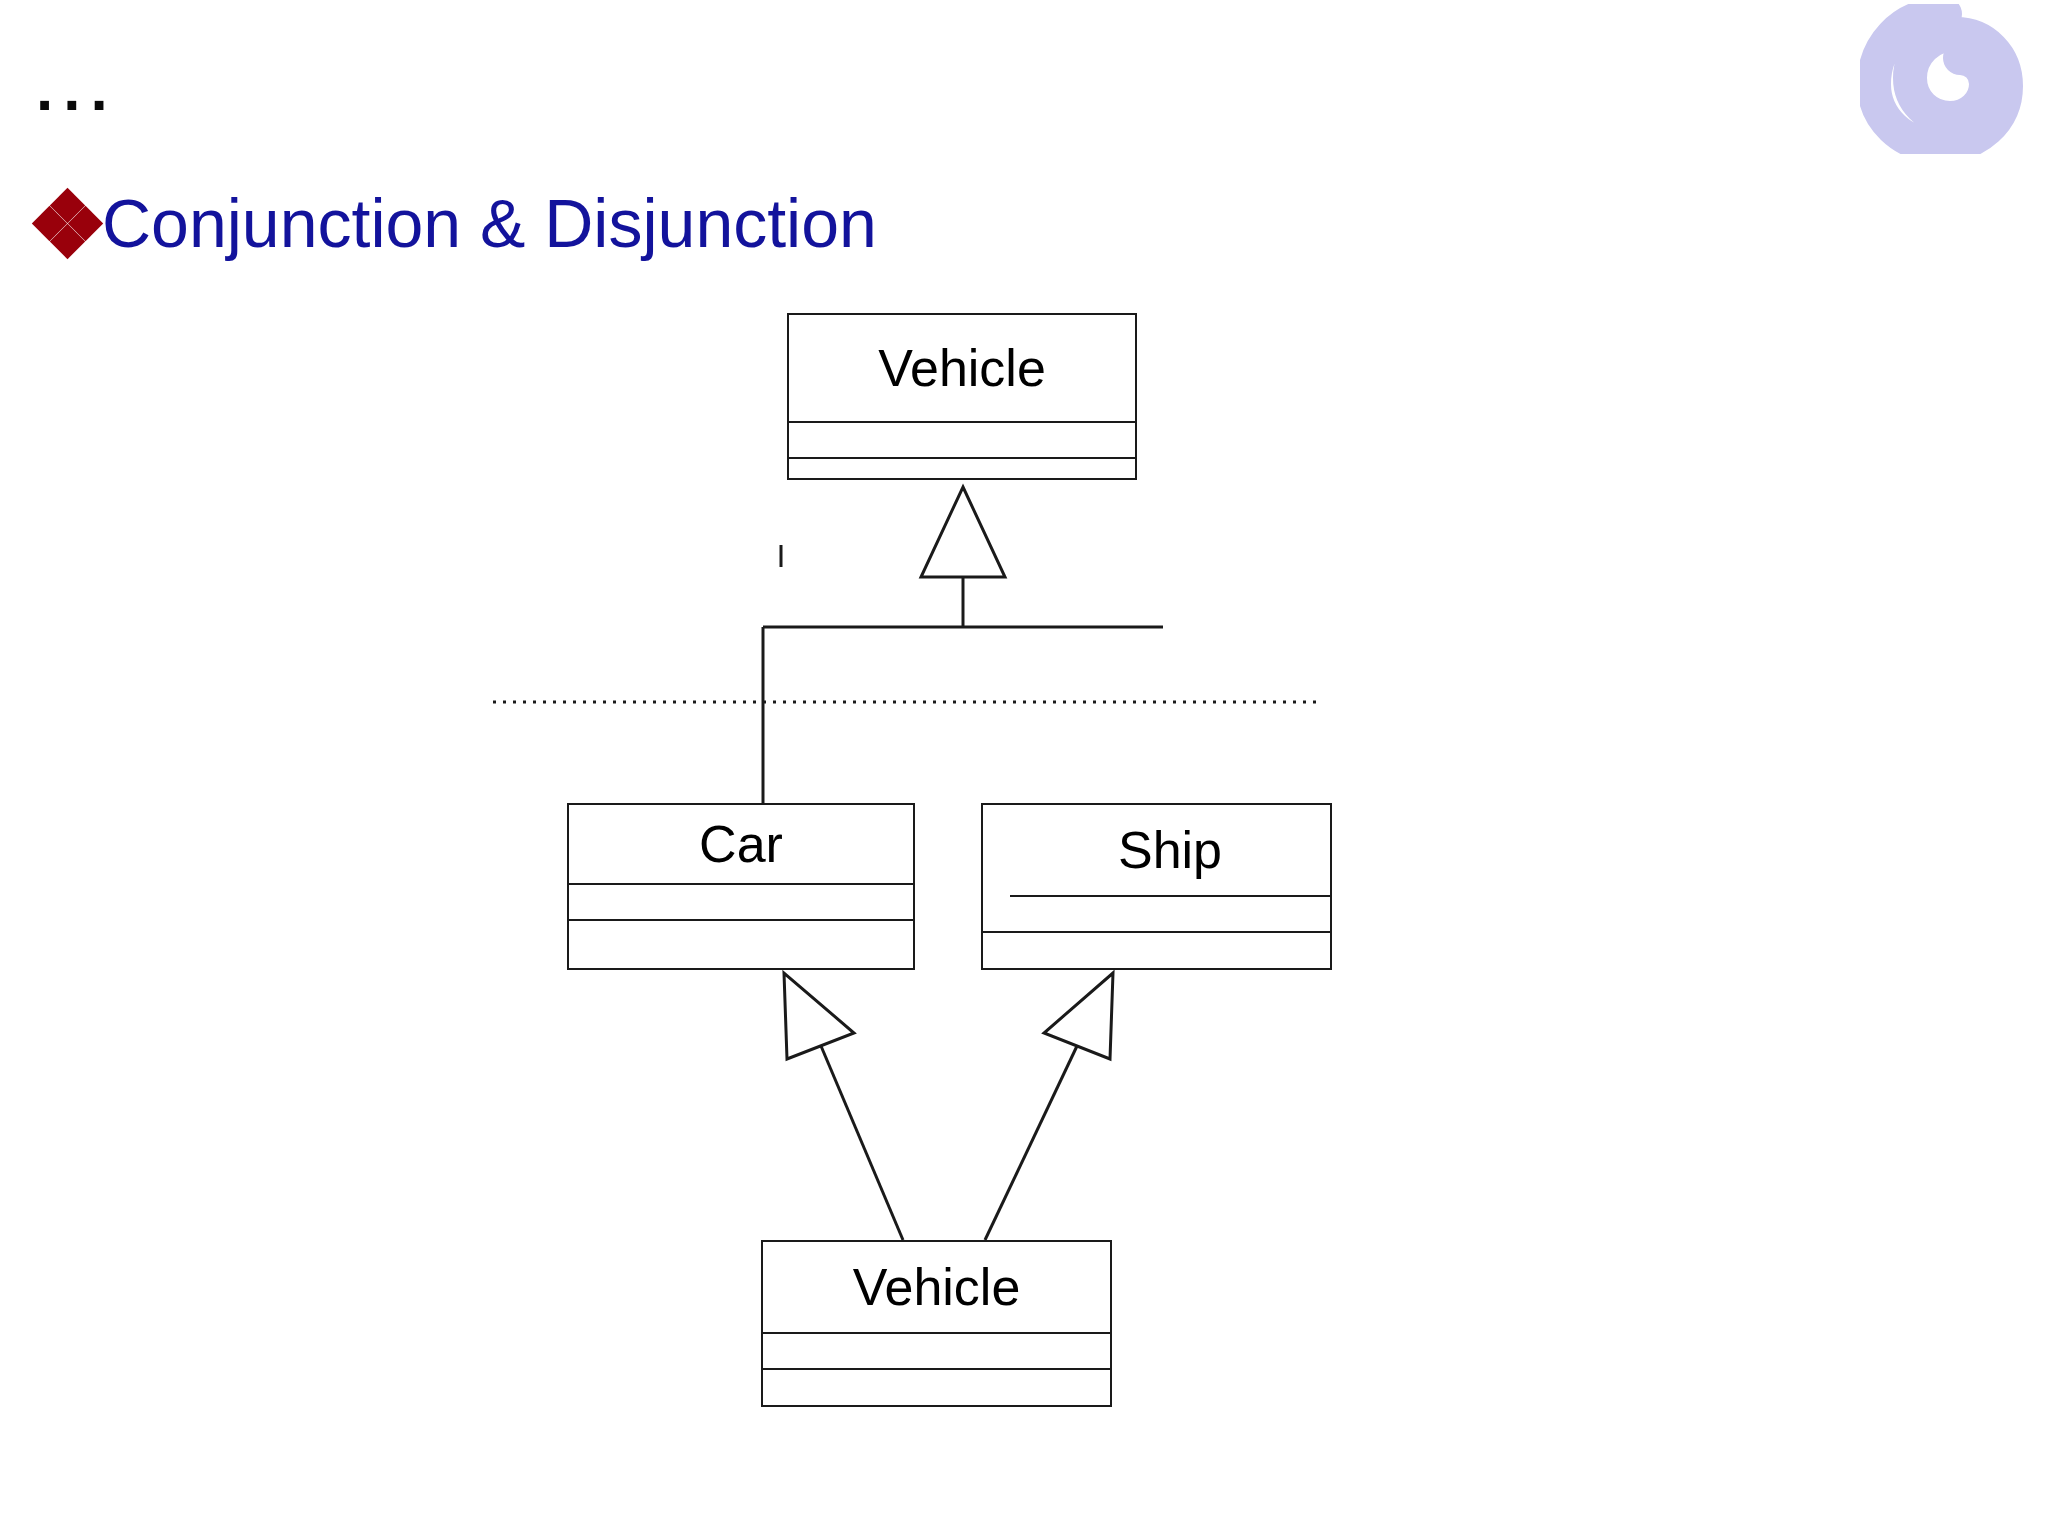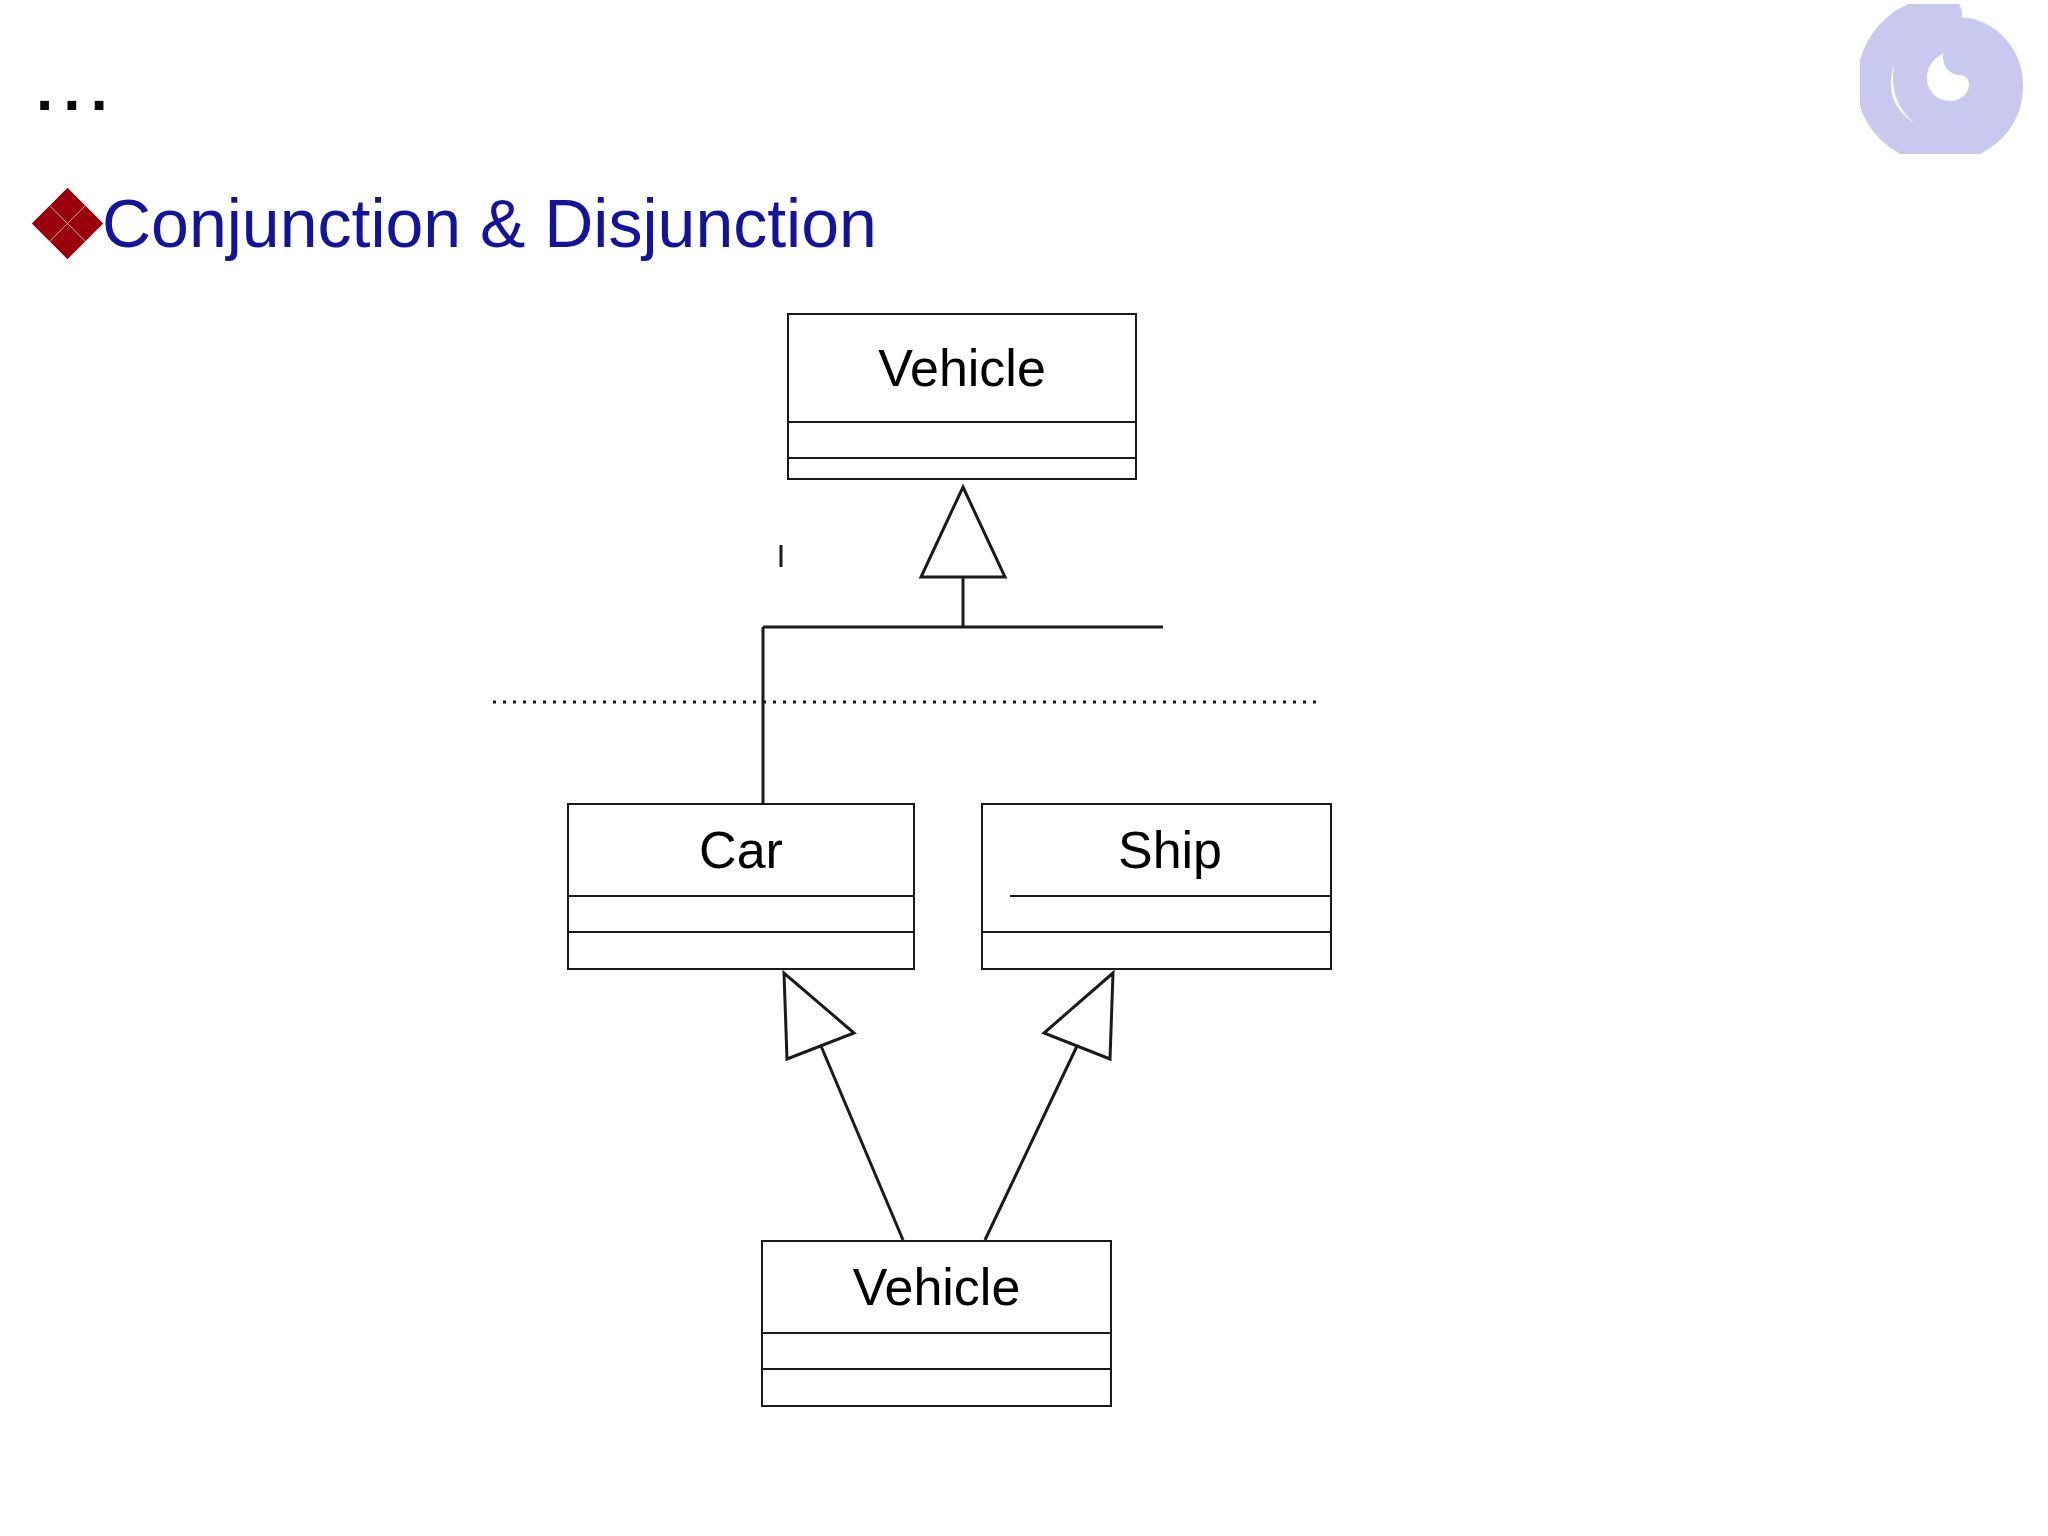--- a/index.html
+++ b/index.html
@@ -103,21 +103,21 @@
   }
 
   
   #cls-vehicle { left: 787px; top: 313px; width: 350px; height: 167px; }
   #cls-vehicle .uml-name  { height: 108px; }
   #cls-vehicle .uml-attrs { height: 36px; }
   #cls-vehicle .uml-ops   { height: 35px; }
 
   
   #cls-car { left: 567px; top: 803px; width: 348px; height: 167px; }
-  #cls-car .uml-name  { height: 92px; }
+  #cls-car .uml-name  { height: 80px; }
   #cls-car .uml-attrs { height: 36px; }
   #cls-car .uml-ops   { height: 35px; }
 
   
   #cls-ship { left: 981px; top: 803px; width: 351px; height: 167px; }
   #cls-ship .uml-name  { height: 92px; margin-left: 27px; }
   #cls-ship .uml-attrs { height: 36px; }
   #cls-ship .uml-ops   { height: 35px; }
 
   

